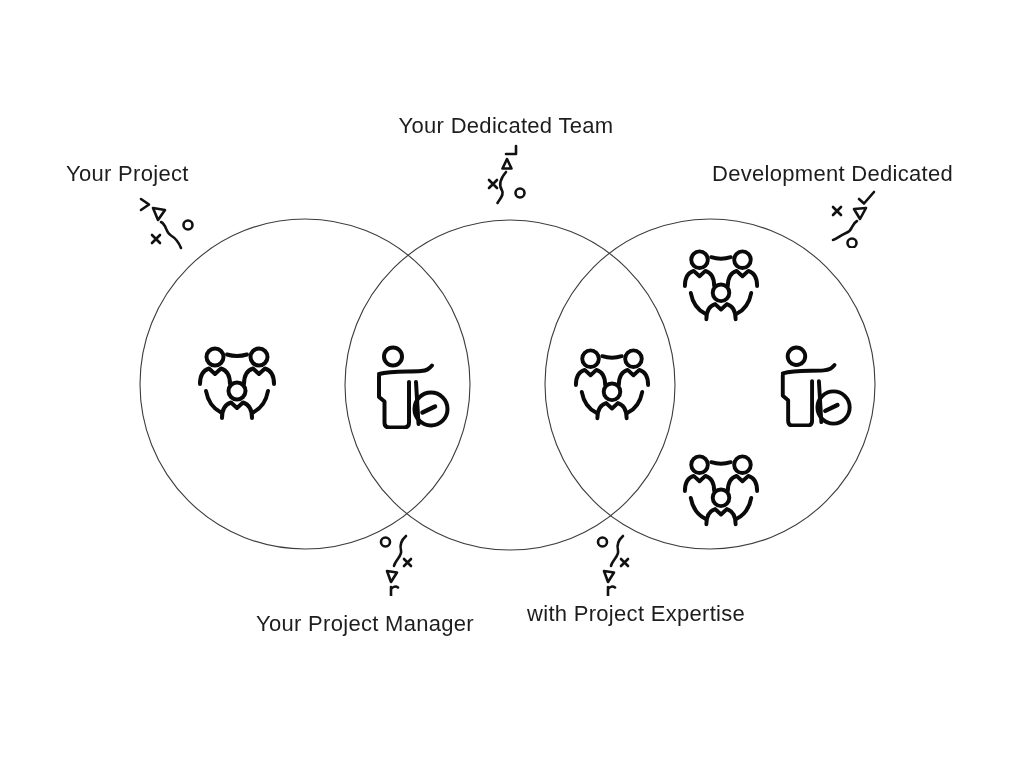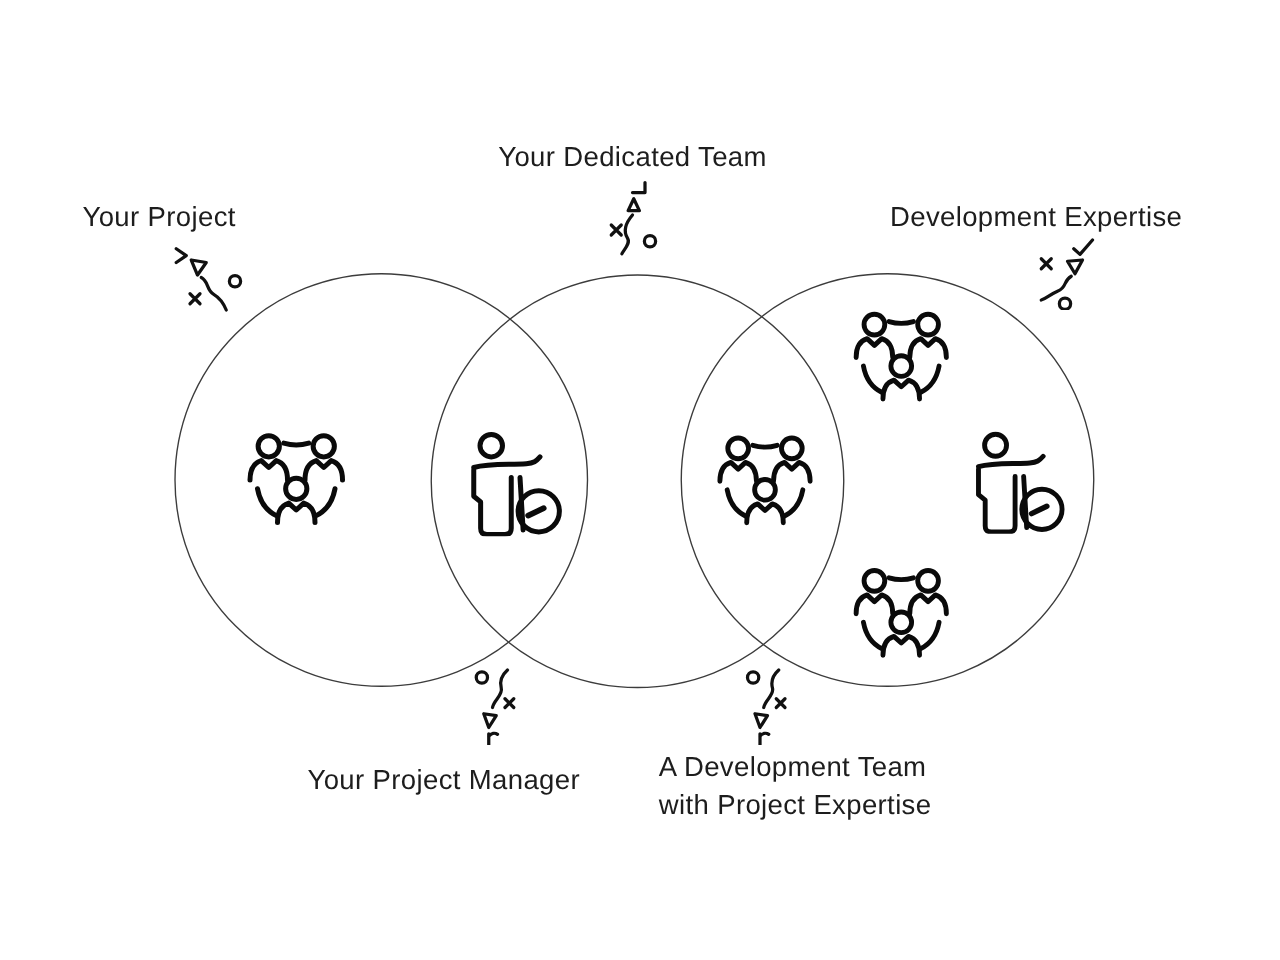--- a/index.html
+++ b/index.html
@@ -114,22 +114,21 @@
     <path class="doodle" d="M 27 2 C 22.5 6 20.5 11 22 16.5 C 23.5 22 16 26 15 32"></path>
     <path class="doodle" d="M 25 25 L 32 32 M 32 25 L 25 32"></path>
     <path class="doodle" d="M 8 37 L 18 38.5 L 12 48 Z"></path>
     <path class="doodle" d="M 12 53 L 12 62 M 12 55 C 14 52.5 17 52 19 53.5"></path>
   </svg>
 
   <div class="abs label centered" style="left:506px;top:111px">Your Dedicated Team</div>
 
   <div class="abs label" style="left:66px;top:159px">Your Project</div>
 
-  <div class="abs label" style="left:712px;top:159px">Development Expertise</div>
+  <div class="abs label" style="left:712px;top:159px">Development Dedicated</div>
 
-  <div class="abs label" style="left:246px;top:609px">Your Project Manager</div>
+  <div class="abs label" style="left:256px;top:609px">Your Project Manager</div>
 
   <div class="abs label" style="left:527px;top:599px">
-    <div>A Development Team</div>
     <div>with Project Expertise</div>
   </div>
 
 </div>
 
 </body></html>

